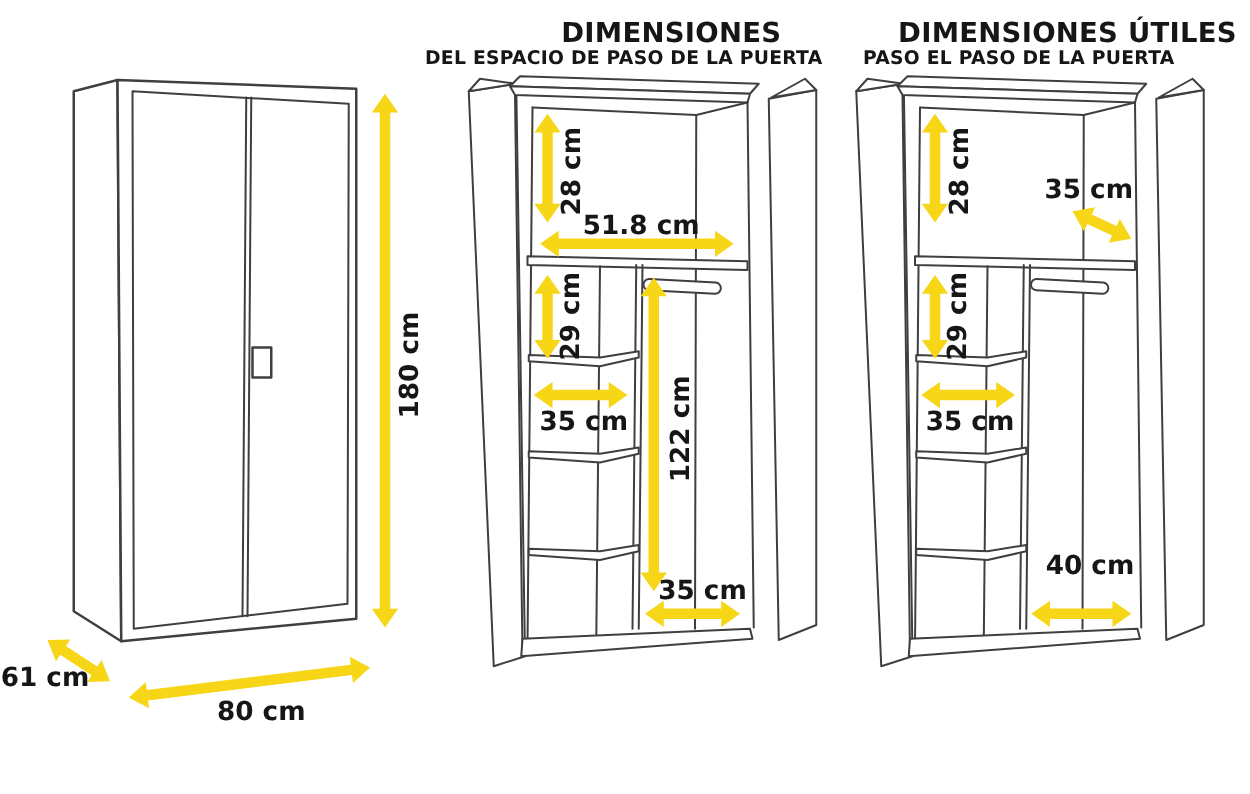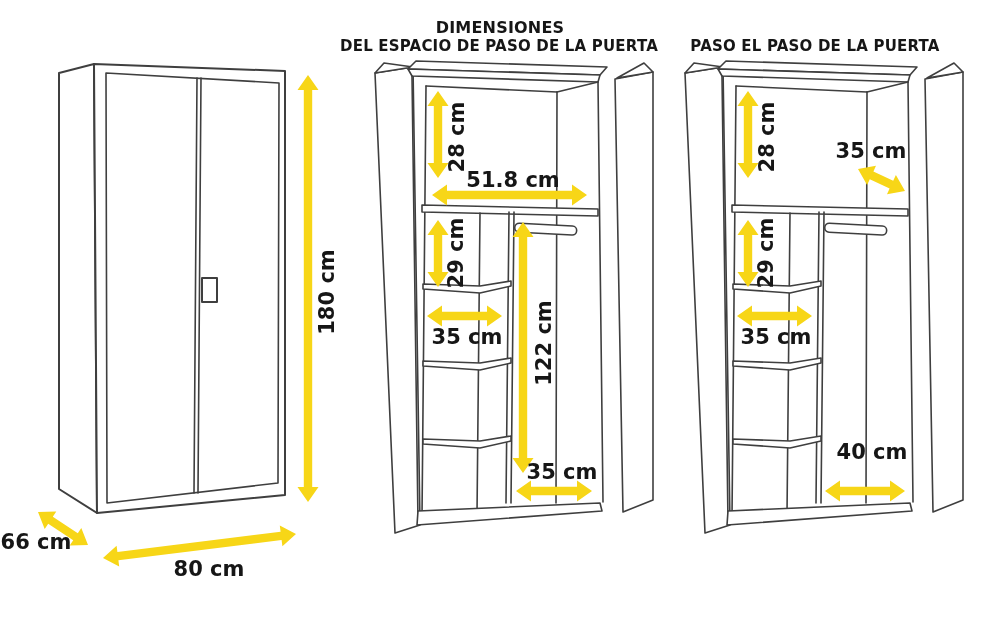--- a/index.html
+++ b/index.html
@@ -1,20 +1,20 @@
 <!DOCTYPE html>
 <html style="--arrow: #F7D617; --line: #3f3f3f; --ink: #161616;"><head>
 <meta charset="utf-8">
 <style>
   :root{ --arrow:#F7D617; --line:#3f3f3f; --ink:#161616; }
   html,body{margin:0;padding:0;background:#fff;}
   .canvas{position:relative;width:1000px;height:635px;background:#fff;overflow:hidden;
           font-family:"DejaVu Sans","Liberation Sans",sans-serif;color:var(--ink);}
   .abs{position:absolute;transform:translate(-50%,-50%);white-space:nowrap;}
-  .ttl{font-size:16px;font-weight:bold;letter-spacing:.2px;}
+  .ttl{font-size:22px;font-weight:bold;letter-spacing:.2px;margin-left:37px;}
   .sub{font-size:15px;font-weight:bold;letter-spacing:.2px;}
   .dim{font-size:21px;font-weight:bold;}
   .rot{transform:translate(-50%,-50%) rotate(-90deg);}
   svg.wd{position:absolute;overflow:visible;}
   .ln{stroke:var(--line);stroke-width:1.6;fill:none;stroke-linecap:round;stroke-linejoin:round;}
   .fw{stroke:var(--line);stroke-width:1.6;fill:#ffffff;stroke-linejoin:round;}
   .fw2{stroke:var(--line);stroke-width:2;fill:#ffffff;stroke-linejoin:round;}
   .arrow{fill:var(--arrow);stroke:none;}
 </style>
 </head>
@@ -45,20 +45,21 @@
         <polygon class="fw" points="53,306 110,308 141,303 141,308 110,315 53,311"></polygon>
         <polygon class="fw" points="53,384 110,386 141,381 141,386 110,393 53,389"></polygon>
         <rect class="fw" x="145" y="168" width="62" height="9" rx="4.5" transform="rotate(3 145 168)"></rect>
         <polygon class="fw" points="48,456 230,448 232,456 47,470"></polygon>
       </g>
     </defs>
   </svg>
 
   <div class="abs ttl" style="left:500px;top:27px">DIMENSIONES</div>
   <div class="abs sub" style="left:499px;top:46px">DEL ESPACIO DE PASO DE LA PUERTA</div>
+  <div class="abs ttl" style="left:817px;top:27px">DIMENSIONES ÚTILES</div>
   <div class="abs sub" style="left:815px;top:46px">PASO EL PASO DE LA PUERTA</div>
 
   <svg class="wd" style="left:20px;top:50px" width="340" height="540" viewBox="0 0 340 540">
     <polygon class="fw2" points="39,23 74,14 77,463 39,439"></polygon>
     <polygon class="fw2" points="74,14 265,21 265,445 77,463"></polygon>
     <polygon class="ln" points="86,23 259,33 258,433 87,453"></polygon>
     <line class="ln" x1="177" y1="28" x2="174" y2="443"></line>
     <line class="ln" x1="181" y1="28" x2="178" y2="443"></line>
     <rect class="ln" x="182" y="228" width="15" height="24" style="stroke-width:2"></rect>
     <polygon class="arrow" points="288.0,25.0 277.5,40.0 283.8,40.0 283.8,437.0 277.5,437.0 288.0,452.0 298.5,437.0 292.2,437.0 292.2,40.0 298.5,40.0"></polygon>
@@ -79,21 +80,21 @@
   <svg class="wd" style="left:680px;top:55px" width="310" height="500" viewBox="0 0 310 500">
     <use href="#opencab"></use>
     <polygon class="arrow" points="68.0,36.0 57.5,51.0 63.8,51.0 63.8,108.0 57.5,108.0 68.0,123.0 78.5,108.0 72.2,108.0 72.2,51.0 78.5,51.0"></polygon>
     <polygon class="arrow" points="178.0,114.0 187.1,129.9 189.8,124.2 209.6,133.4 207.0,139.2 225.0,136.0 215.9,120.1 213.2,125.8 193.4,116.6 196.0,110.8"></polygon>
     <polygon class="arrow" points="68.0,165.0 57.5,180.0 63.8,180.0 63.8,217.0 57.5,217.0 68.0,232.0 78.5,217.0 72.2,217.0 72.2,180.0 78.5,180.0"></polygon>
     <polygon class="arrow" points="57.0,261.0 72.0,271.5 72.0,265.2 117.0,265.2 117.0,271.5 132.0,261.0 117.0,250.5 117.0,256.8 72.0,256.8 72.0,250.5"></polygon>
     <polygon class="arrow" points="145.0,436.0 160.0,446.5 160.0,440.2 210.0,440.2 210.0,446.5 225.0,436.0 210.0,425.5 210.0,431.8 160.0,431.8 160.0,425.5"></polygon>
   </svg>
 
   <div class="abs dim rot" style="left:327px;top:292px">180 cm</div>
-  <div class="abs dim" style="left:36px;top:542px">66 cm</div>
+  <div class="abs dim" style="left:36px;top:542px">61 cm</div>
   <div class="abs dim" style="left:209px;top:569px">80 cm</div>
 
   <div class="abs dim rot" style="left:457px;top:137px">28 cm</div>
   <div class="abs dim" style="left:513px;top:180px">51.8 cm</div>
   <div class="abs dim rot" style="left:456px;top:253px">29 cm</div>
   <div class="abs dim" style="left:467px;top:337px">35 cm</div>
   <div class="abs dim rot" style="left:544px;top:343px">122 cm</div>
   <div class="abs dim" style="left:562px;top:472px">35 cm</div>
 
   <div class="abs dim rot" style="left:767px;top:137px">28 cm</div>

